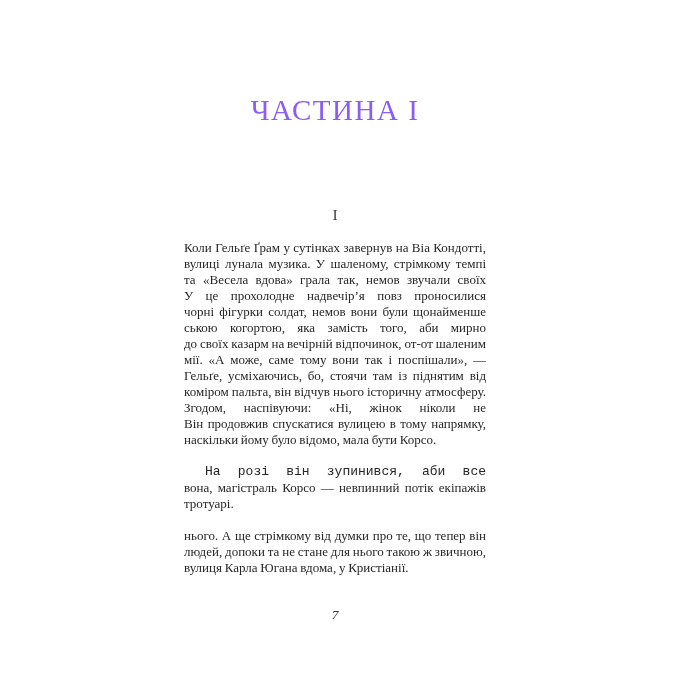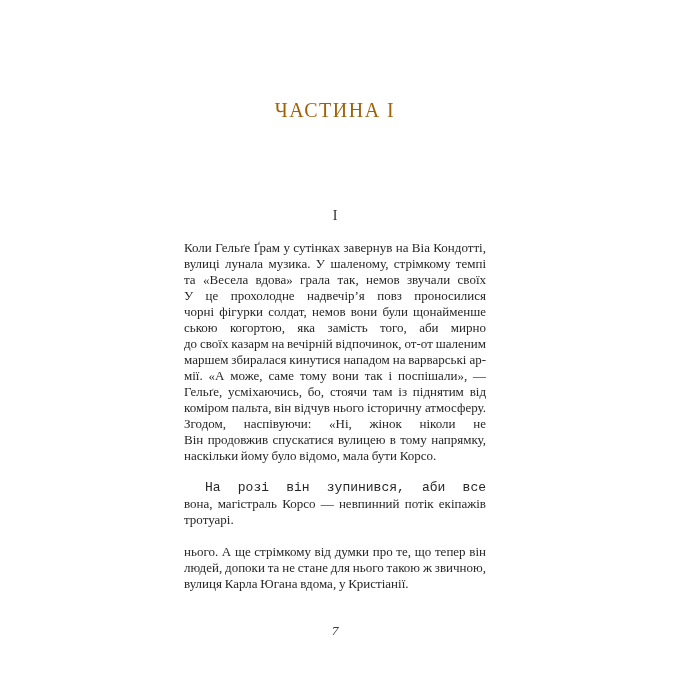--- a/index.html
+++ b/index.html
@@ -17,25 +17,25 @@
     font-family: "Liberation Serif", "DejaVu Serif", serif;
     color: #2b2b2b;
     overflow: hidden;
   }
   .col {
     width: 334px;
     margin-left: 168px;
   }
   .part-title {
     text-align: center;
-    font-size: 20px;
+    font-size: 29px;
     line-height: 28px;
     font-weight: 400;
     letter-spacing: 1.5px;
-    color: #a16207;
+    color: #8b5cf6;
   }
   .chapter-number {
     margin-top: 84px;
     text-align: center;
     font-size: 14px;
     line-height: 16px;
     color: #2b2b2b;
   }
   .body-text {
     margin-top: 10px;
@@ -76,21 +76,20 @@
 
   <div class="col body-text">
       <div class="paragraph">
         <div class="line first">Коли Гельґе Ґрам у сутінках завернув на Віа Кондотті, на</div>
         <div class="line">вулиці лунала музика. У шаленому, стрімкому темпі опере-</div>
         <div class="line">та «Весела вдова» грала так, немов звучали своїх фанфари.</div>
         <div class="line">У це прохолодне надвечір’я повз проносилися маленькі</div>
         <div class="line">чорні фігурки солдат, немов вони були щонайменше рим-</div>
         <div class="line">ською когортою, яка замість того, аби мирно повертатися</div>
         <div class="line">до своїх казарм на вечірній відпочинок, от-от шаленим</div>
-        <div class="line">маршем збиралася кинутися нападом на варварські ар-</div>
         <div class="line">мії. «А може, саме тому вони так і поспішали», — подумав</div>
         <div class="line">Гельґе, усміхаючись, бо, стоячи там із піднятим від холоду</div>
         <div class="line">коміром пальта, він відчув нього історичну атмосферу.</div>
         <div class="line">Згодом, наспівуючи: «Ні, жінок ніколи не перемудрити».</div>
         <div class="line">Він продовжив спускатися вулицею в тому напрямку, де,</div>
         <div class="line last">наскільки йому було відомо, мала бути Корсо.</div>
       </div>
       <div class="paragraph indent">
         <div class="line first">На розі він зупинився, аби все роздивитися. То он яка</div>
         <div class="line">вона, магістраль Корсо — невпинний потік екіпажів по</div>

